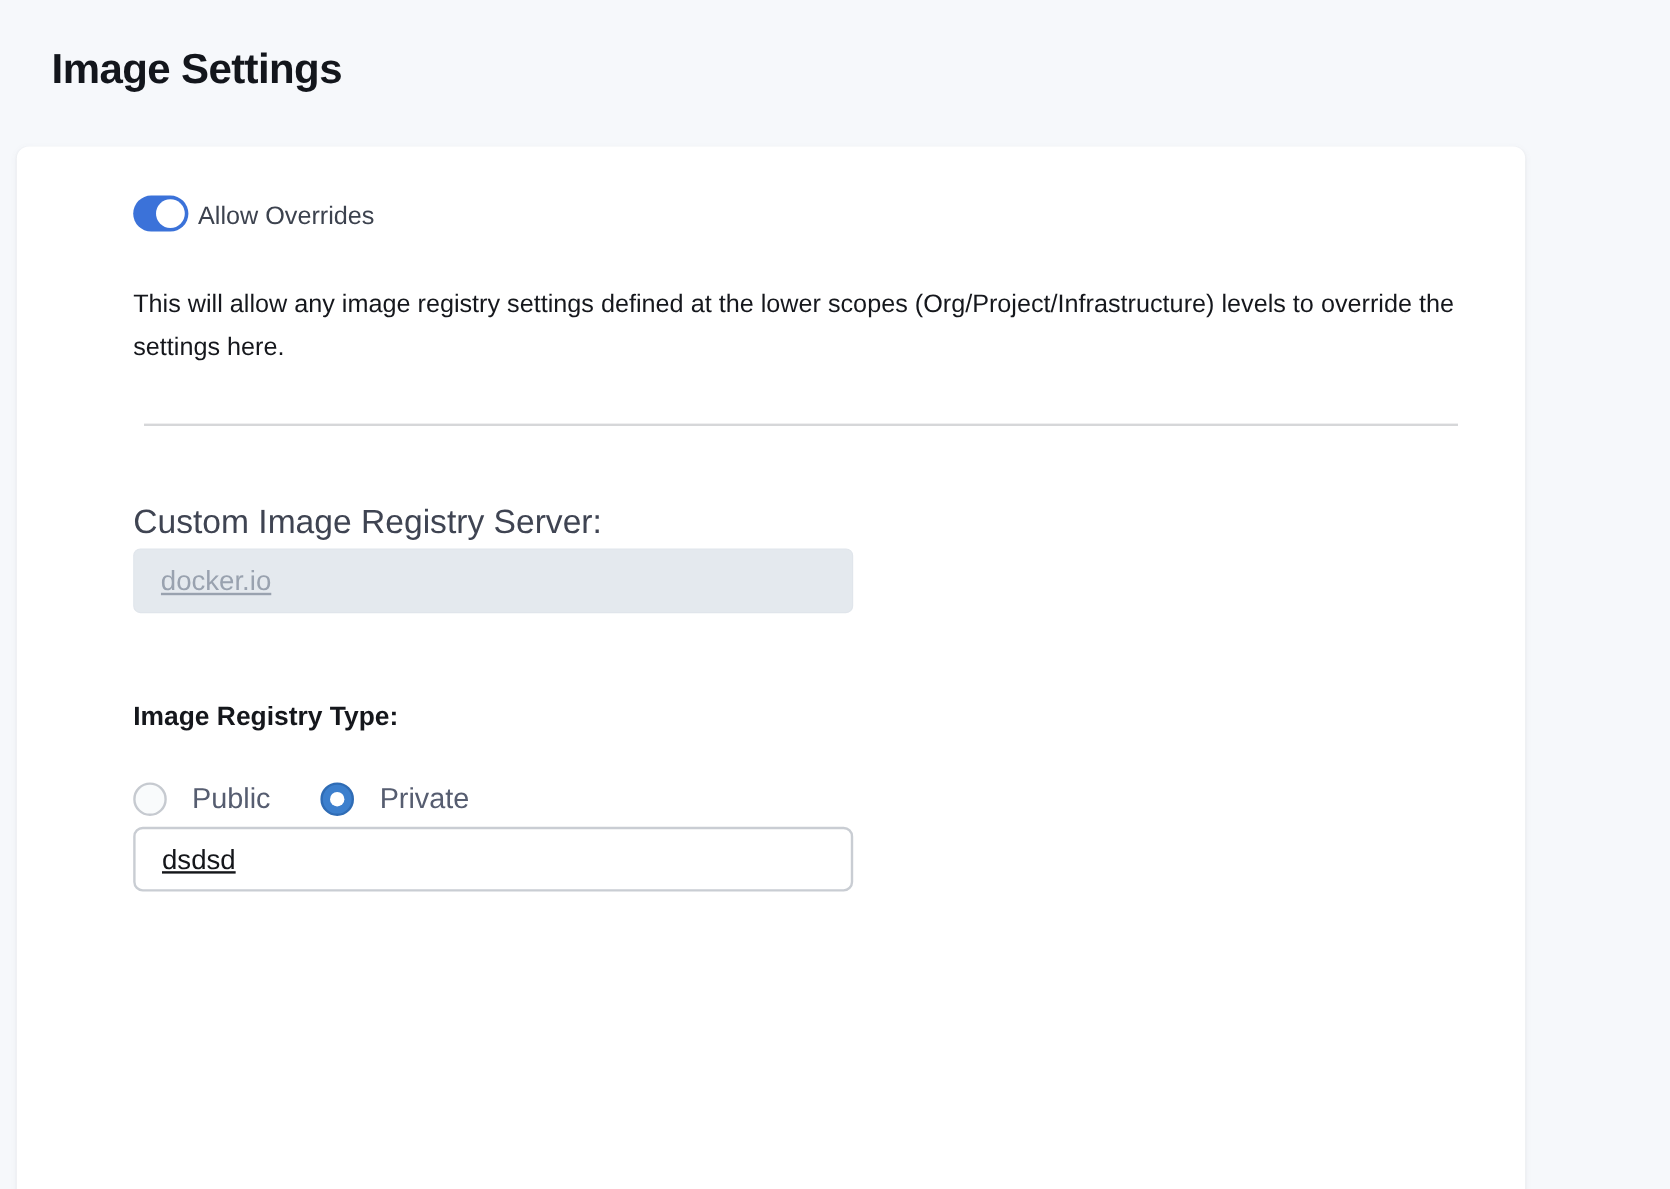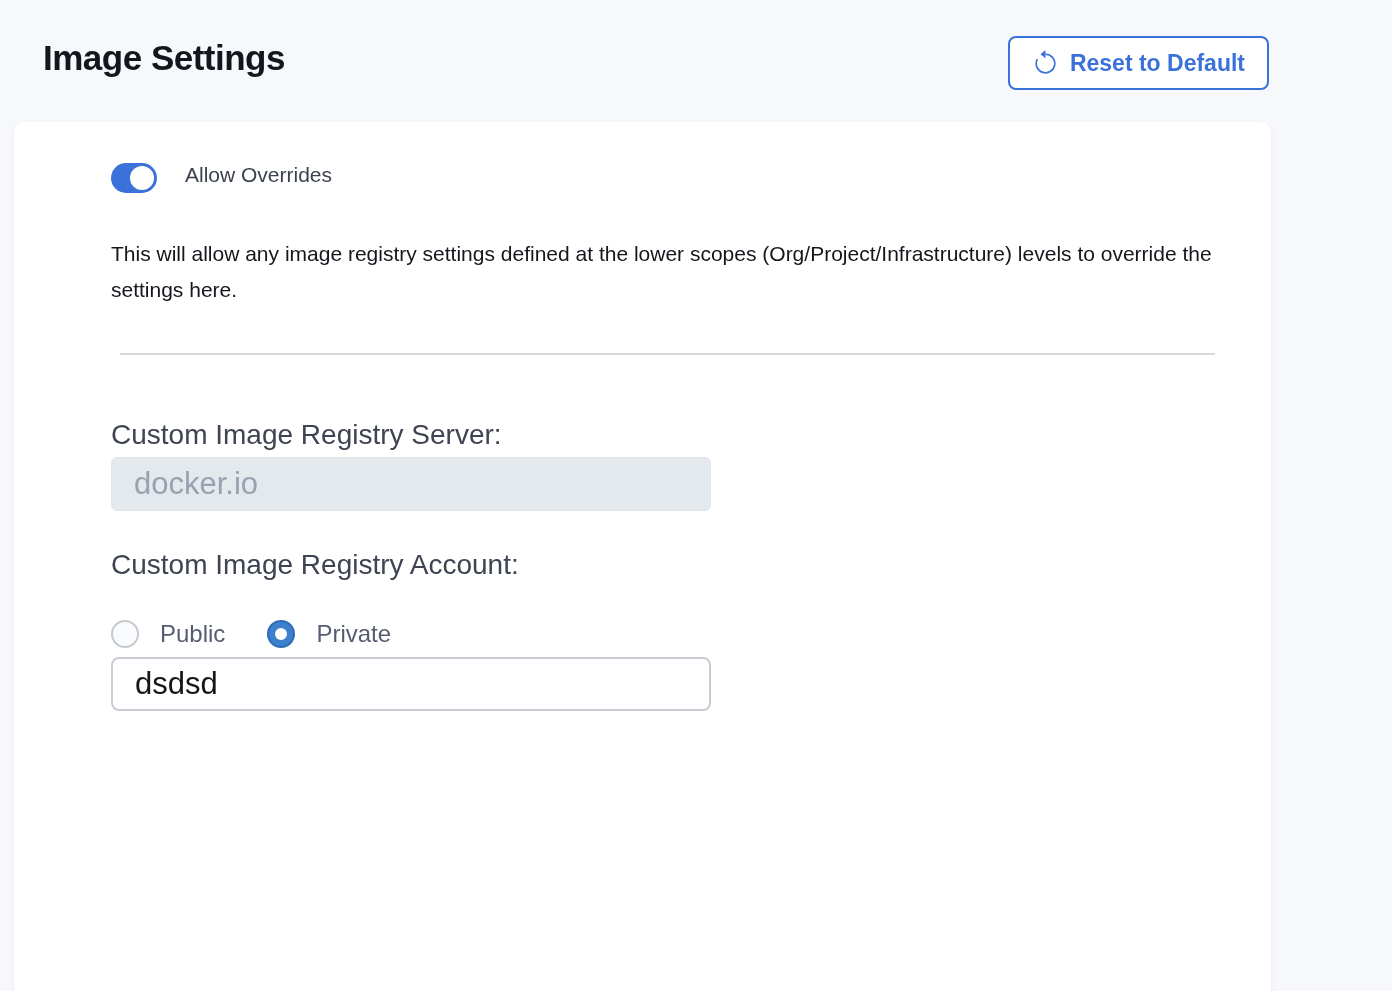--- a/index.html
+++ b/index.html
@@ -48,22 +48,22 @@
     background: #ffffff;
     border-radius: 10px;
     box-shadow: 0 1px 2px rgba(40,41,61,0.04), 0 2px 6px rgba(96,97,112,0.06);
   }
   .card-content {
     padding: 41px 52px 60px 97px;
   }
   
   .toggle-row {
     display: flex;
-    align-items: flex-start;
-    gap: 28px;
+    align-items: flex-end;
+    gap: 8px;
   }
   .toggle {
     position: relative;
     width: 46px; height: 30px;
     background: #3b72d9;
     border-radius: 15px;
     cursor: pointer;
     flex: none;
   }
   .toggle .knob {
@@ -100,23 +100,24 @@
     color: #3f4452;
   }
   .field-label.first { margin-top: 67px; }
   .text-input {
     display: block;
     margin-top: 9px;
     width: 600px;
     height: 54px;
     padding: 0 22px;
     font-family: inherit;
-    font-size: 31px;
+    font-size: 23px;
     border-radius: 6px;
     outline: none;
+    text-decoration: underline;
   }
   .text-input:disabled {
     background: #e4e9ee;
     border: 1px solid #e0e5eb;
     color: #99a2af;
   }
   .text-input.editable {
     background: #ffffff;
     border: 2px solid #c9cdd3;
     border-radius: 8px;
@@ -166,50 +167,41 @@
     margin-left: 21px;
     font-size: 24px;
     color: #565d70;
   }
 </style>
 </head>
 <body>
 
 <div class="header">
   <h1 class="page-title">Image Settings</h1>
-  <button class="reset-btn">
-    <span>
-      <svg width="27" height="27" viewBox="0 0 16 16" fill="#3b72d9" xmlns="http://www.w3.org/2000/svg">
-        <path d="M8 3a5 5 0 1 1-4.546 2.914.5.5 0 0 0-.908-.417A6 6 0 1 0 8 2v1z"></path>
-        <path d="M8 4.466V.534a.25.25 0 0 0-.41-.192L5.23 2.308a.25.25 0 0 0 0 .384l2.36 1.966A.25.25 0 0 0 8 4.466z"></path>
-      </svg>
-    </span>
-    <span>Reset to Default</span>
-  </button>
 </div>
 
 <div class="card">
   <div class="card-content">
 
     <div class="toggle-row">
       <div class="toggle">
         <div class="knob"></div>
       </div>
       <span class="toggle-label">Allow Overrides</span>
     </div>
 
     <p class="description">This will allow any image registry settings defined at the lower scopes (Org/Project/Infrastructure) levels to override the settings here.</p>
 
     <hr class="divider">
 
     <div class="field-label first">Custom Image Registry Server:</div>
     <input class="text-input" type="text" disabled="" value="docker.io" style="">
 
-    <div class="field-label">Custom Image Registry Account:</div>
-
+
+    <div class="group-label">Image Registry Type:</div>
 
     <div class="radio-row">
       <div class="radio-option">
         <div class="radio-circle unselected"></div>
         <span class="radio-label">Public</span>
       </div>
       <div class="radio-option">
         <div class="radio-circle selected">
           <div class="dot"></div>
         </div>

